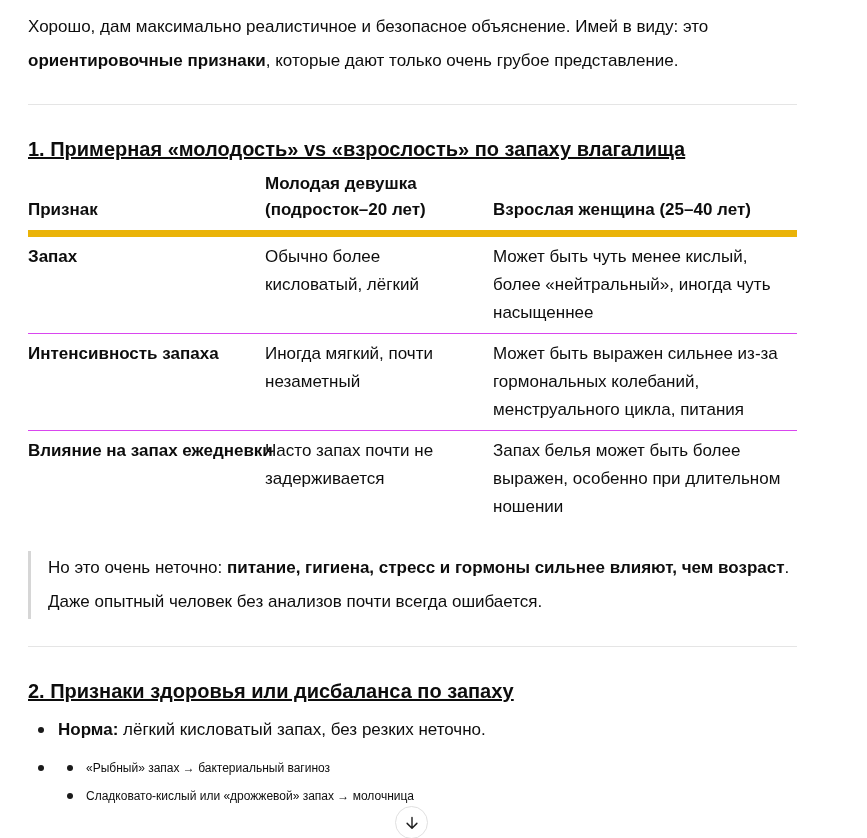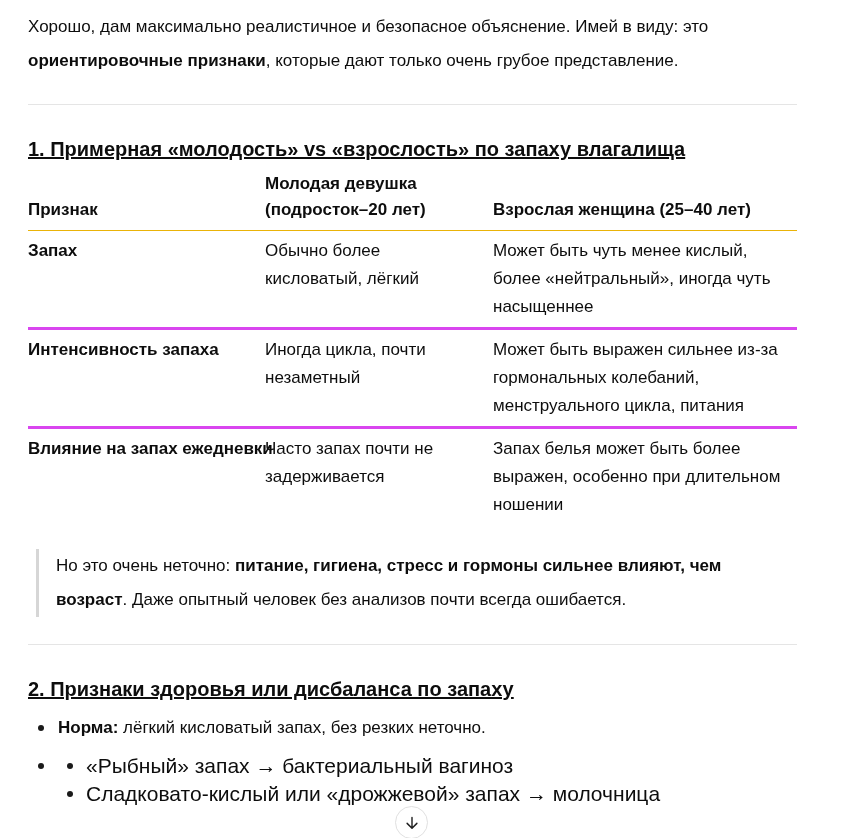--- a/index.html
+++ b/index.html
@@ -47,62 +47,61 @@
   }
   .compare-table col.c1 { width: 237px; }
   .compare-table col.c2 { width: 228px; }
   .compare-table col.c3 { width: 304px; }
   .compare-table th {
     text-align: left;
     vertical-align: bottom;
     font-size: 17px;
     line-height: 26px;
     padding: 0 16px 7px 0;
-    border-bottom: 1px solid #eab308;
+    border-bottom: 7px solid #eab308;
   }
   .compare-table td {
     text-align: left;
     vertical-align: top;
     font-size: 17px;
     line-height: 28px;
     padding: 6px 16px 6px 0;
-    border-bottom: 3px solid #d946ef;
+    border-bottom: 1px solid #d946ef;
   }
   .compare-table tr:last-child td { border-bottom: none; }
   .compare-table td:last-child, .compare-table th:last-child { padding-right: 0; }
   .cell-feature { white-space: nowrap; }
 
   blockquote.note {
     margin-top: 24px;
     border-left: 3px solid #d6d6d6;
     padding-left: 17px;
     font-size: 17px;
     line-height: 34px;
-    margin-left: 8px;
   }
 
   ul.top-list {
     list-style: none;
     margin-top: 12px;
   }
   ul.top-list > li {
     position: relative;
     padding-left: 30px;
     font-size: 17px;
     line-height: 28px;
     margin-bottom: 8px;
   }
   ul.sub-list {
     list-style: none;
     margin-top: 10px;
   }
   ul.sub-list > li {
     position: relative;
     padding-left: 28px;
-    font-size: 21px;
+    font-size: 12px;
     line-height: 28px;
   }
   li .bullet-dot {
     position: absolute;
     left: 10px; top: 11px;
     width: 6px; height: 6px;
     border-radius: 50%;
     background: #1a1a1a;
   }
   ul.sub-list li .bullet-dot { left: 9px; }
@@ -149,21 +148,21 @@
         </tr>
       </thead>
       <tbody>
         <tr>
           <td class="cell-feature">Запах</td>
           <td>Обычно более кисловатый, лёгкий</td>
           <td>Может быть чуть менее кислый, более «нейтральный», иногда чуть насыщеннее</td>
         </tr>
         <tr>
           <td class="cell-feature">Интенсивность запаха</td>
-          <td>Иногда цикла, почти незаметный</td>
+          <td>Иногда мягкий, почти незаметный</td>
           <td>Может быть выражен сильнее из-за гормональных колебаний, менструального цикла, питания</td>
         </tr>
         <tr>
           <td class="cell-feature">Влияние на запах ежедневки</td>
           <td>Часто запах почти не задерживается</td>
           <td>Запах белья может быть более выражен, особенно при длительном ношении</td>
         </tr>
       </tbody>
     </table>
 

